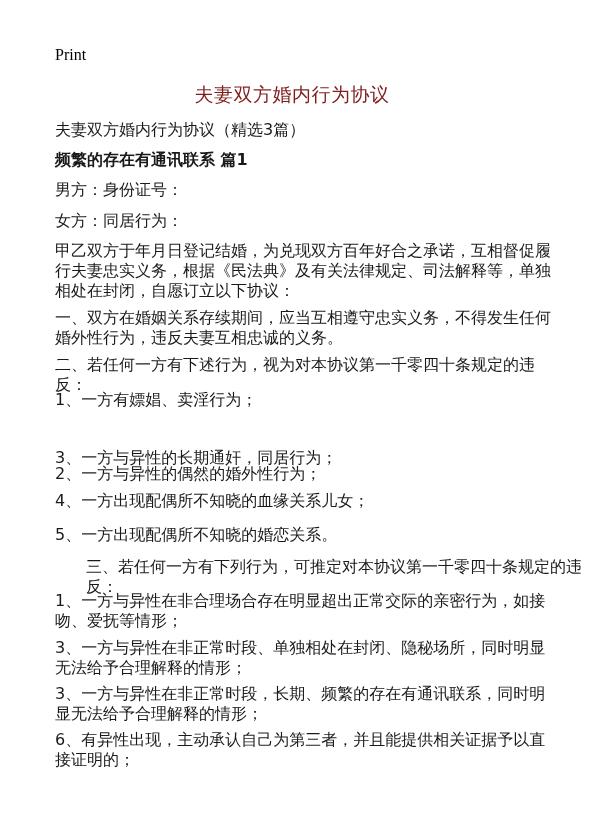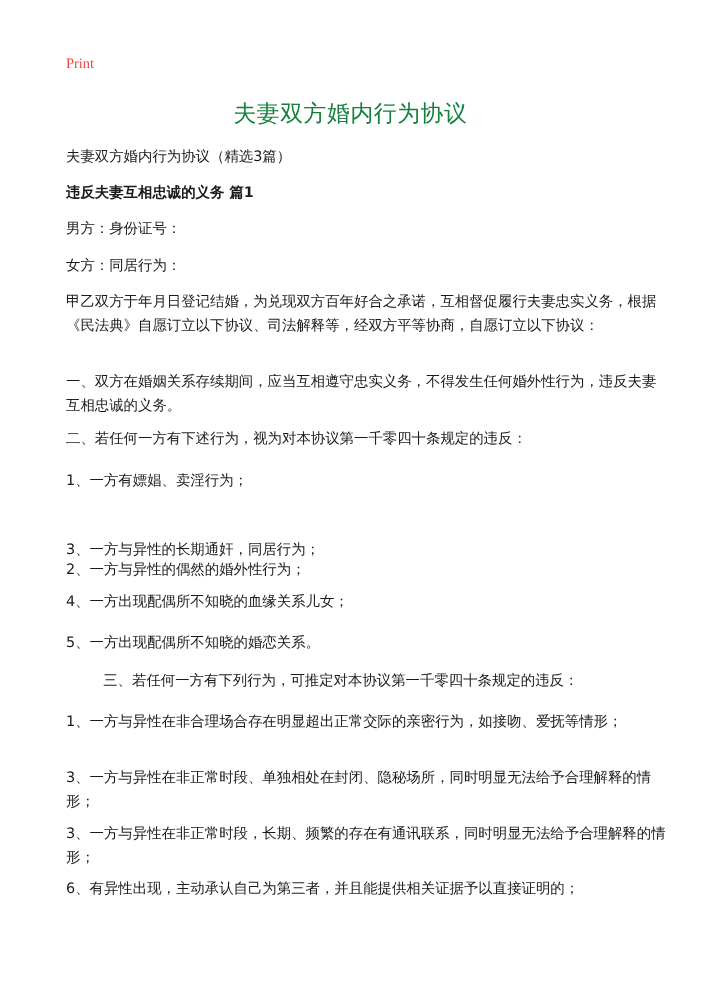--- a/index.html
+++ b/index.html
@@ -4,47 +4,47 @@
   <style>
     html, body { margin: 0; padding: 0; background: #ffffff; }
     body {
       width: 600px; height: 828px; overflow: hidden; position: relative;
       font-family: "DejaVu Sans", "Liberation Sans", sans-serif;
       color: #1a1a1a;
     }
     .print-label {
       position: absolute; left: 55px; top: 46px;
       font-family: "Liberation Serif", "DejaVu Serif", serif;
-      font-size: 12px; color: #ef4444;
+      font-size: 16px; color: #000000;
     }
     .doc-title {
       position: absolute; left: 0; width: 584px; top: 82px;
-      text-align: center; font-size: 19px; font-weight: normal; color: #15803d;
+      text-align: center; font-size: 19px; font-weight: normal; color: #7f1d1d;
       letter-spacing: 0.5px;
     }
     .content { position: absolute; left: 55px; top: 0; width: 500px; }
     .line {
       position: absolute; left: 0; width: 500px;
-      font-size: 12px; line-height: 20px; color: #1a1a1a;
+      font-size: 16px; line-height: 20px; color: #1a1a1a;
       white-space: normal; word-break: break-all;
     }
     .bold { font-weight: bold; }
   </style>
 </head>
 <body>
 
 <div class="print-label">Print</div>
 <h1 class="doc-title" style="margin:0;">夫妻双方婚内行为协议</h1>
 
 <div class="content">
   <div class="line" style="top:120px;">夫妻双方婚内行为协议（精选3篇）</div>
-  <div class="line bold" style="top:150px;">违反夫妻互相忠诚的义务 篇1</div>
+  <div class="line bold" style="top:150px;">频繁的存在有通讯联系 篇1</div>
   <div class="line" style="top:180px;">男方：身份证号：</div>
   <div class="line" style="top:211px;">女方：同居行为：</div>
-  <div class="line" style="top:241px;">甲乙双方于年月日登记结婚，为兑现双方百年好合之承诺，互相督促履行夫妻忠实义务，根据《民法典》自愿订立以下协议、司法解释等，经双方平等协商，自愿订立以下协议：</div>
+  <div class="line" style="top:241px;">甲乙双方于年月日登记结婚，为兑现双方百年好合之承诺，互相督促履行夫妻忠实义务，根据《民法典》及有关法律规定、司法解释等，单独相处在封闭，自愿订立以下协议：</div>
   <div class="line" style="top:308px;">一、双方在婚姻关系存续期间，应当互相遵守忠实义务，不得发生任何婚外性行为，违反夫妻互相忠诚的义务。</div>
   <div class="line" style="top:355px;">二、若任何一方有下述行为，视为对本协议第一千零四十条规定的违反：</div>
   <div class="line" style="top:390px;">1、一方有嫖娼、卖淫行为；</div>
   <div class="line" style="top:428px;margin-top:36px;">2、一方与异性的偶然的婚外性行为；</div>
   <div class="line" style="top:448px;">3、一方与异性的长期通奸，同居行为；</div>
   <div class="line" style="top:491px;">4、一方出现配偶所不知晓的血缘关系儿女；</div>
   <div class="line" style="top:525px;">5、一方出现配偶所不知晓的婚恋关系。</div>
   <div class="line" style="top:557px;margin-left:31px;">三、若任何一方有下列行为，可推定对本协议第一千零四十条规定的违反：</div>
   <div class="line" style="top:591px;">1、一方与异性在非合理场合存在明显超出正常交际的亲密行为，如接吻、爱抚等情形；</div>
   <div class="line" style="top:638px;">3、一方与异性在非正常时段、单独相处在封闭、隐秘场所，同时明显无法给予合理解释的情形；</div>

